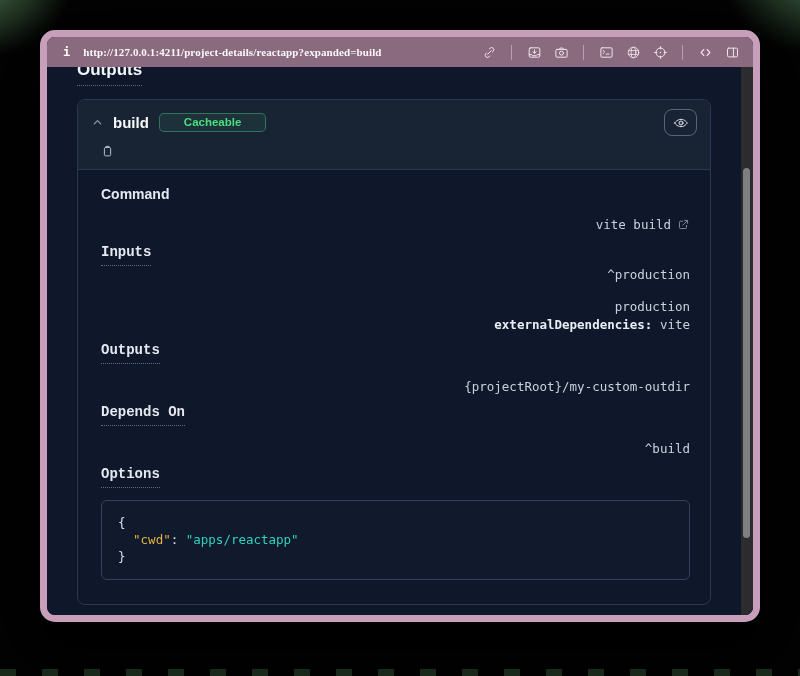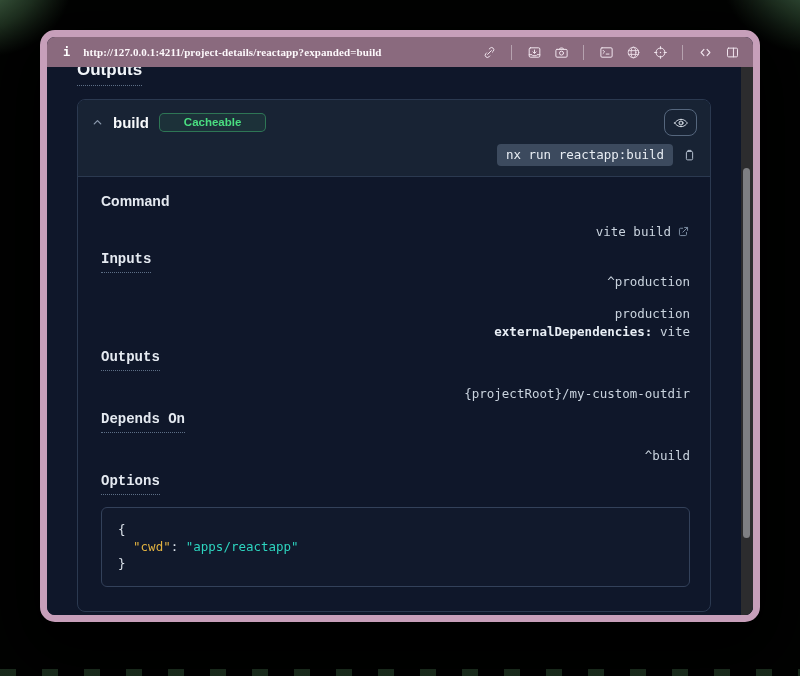--- a/index.html
+++ b/index.html
@@ -197,21 +197,20 @@
             <span class="badge">Cacheable</span>
             <span class="eye-btn">
               <svg viewBox="0 0 24 24" fill="none" stroke="currentColor" stroke-width="1.5" stroke-linecap="round" stroke-linejoin="round">
                 <path d="M2.5 12S6 6.5 12 6.5 21.5 12 21.5 12 18 17.5 12 17.5 2.5 12 2.5 12z"></path>
                   <circle cx="12" cy="12" r="3"></circle>
                   <circle cx="12" cy="12" r=".7" fill="currentColor" stroke="none"></circle>
               </svg>
             </span>
           </div>
           <div class="hdr-row2">
-            <span class="code-chip">nx run reactapp:build</span>
             <span class="copy-btn">
               <svg viewBox="0 0 24 24" fill="none" stroke="currentColor" stroke-width="1.6" stroke-linecap="round" stroke-linejoin="round">
                 <rect x="7" y="5.5" width="10" height="13.5" rx="2"></rect>
                   <path d="M9.5 5.5V3.8h5v1.7"></path>
               </svg>
             </span>
           </div>
         </div>
 
         <div class="card-body">

